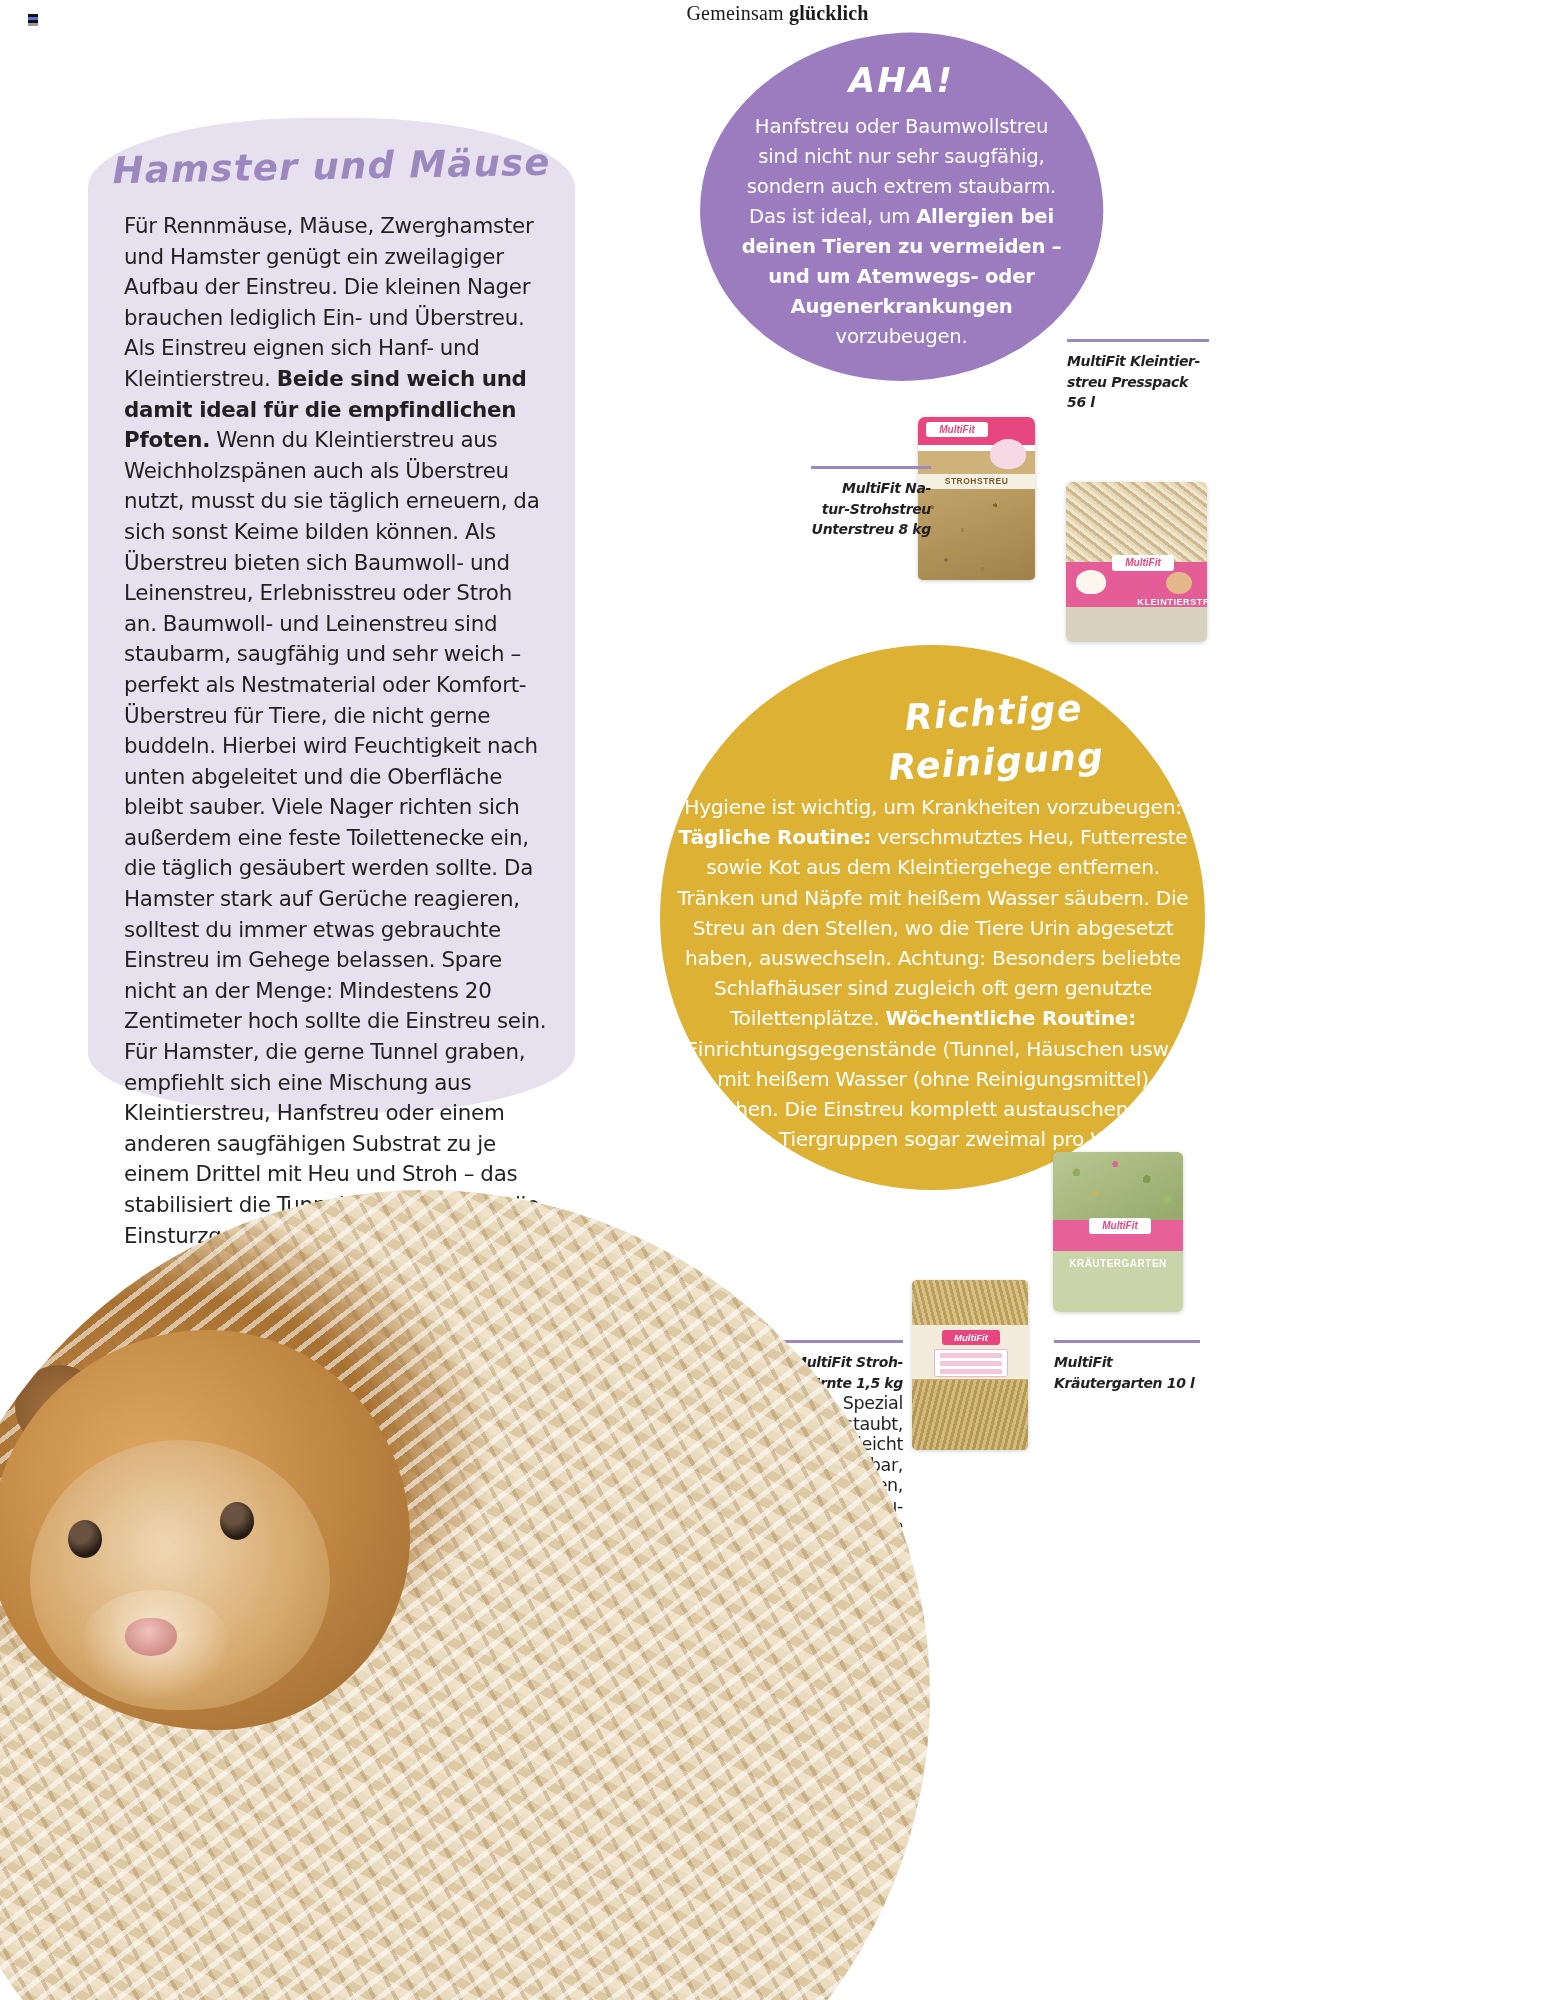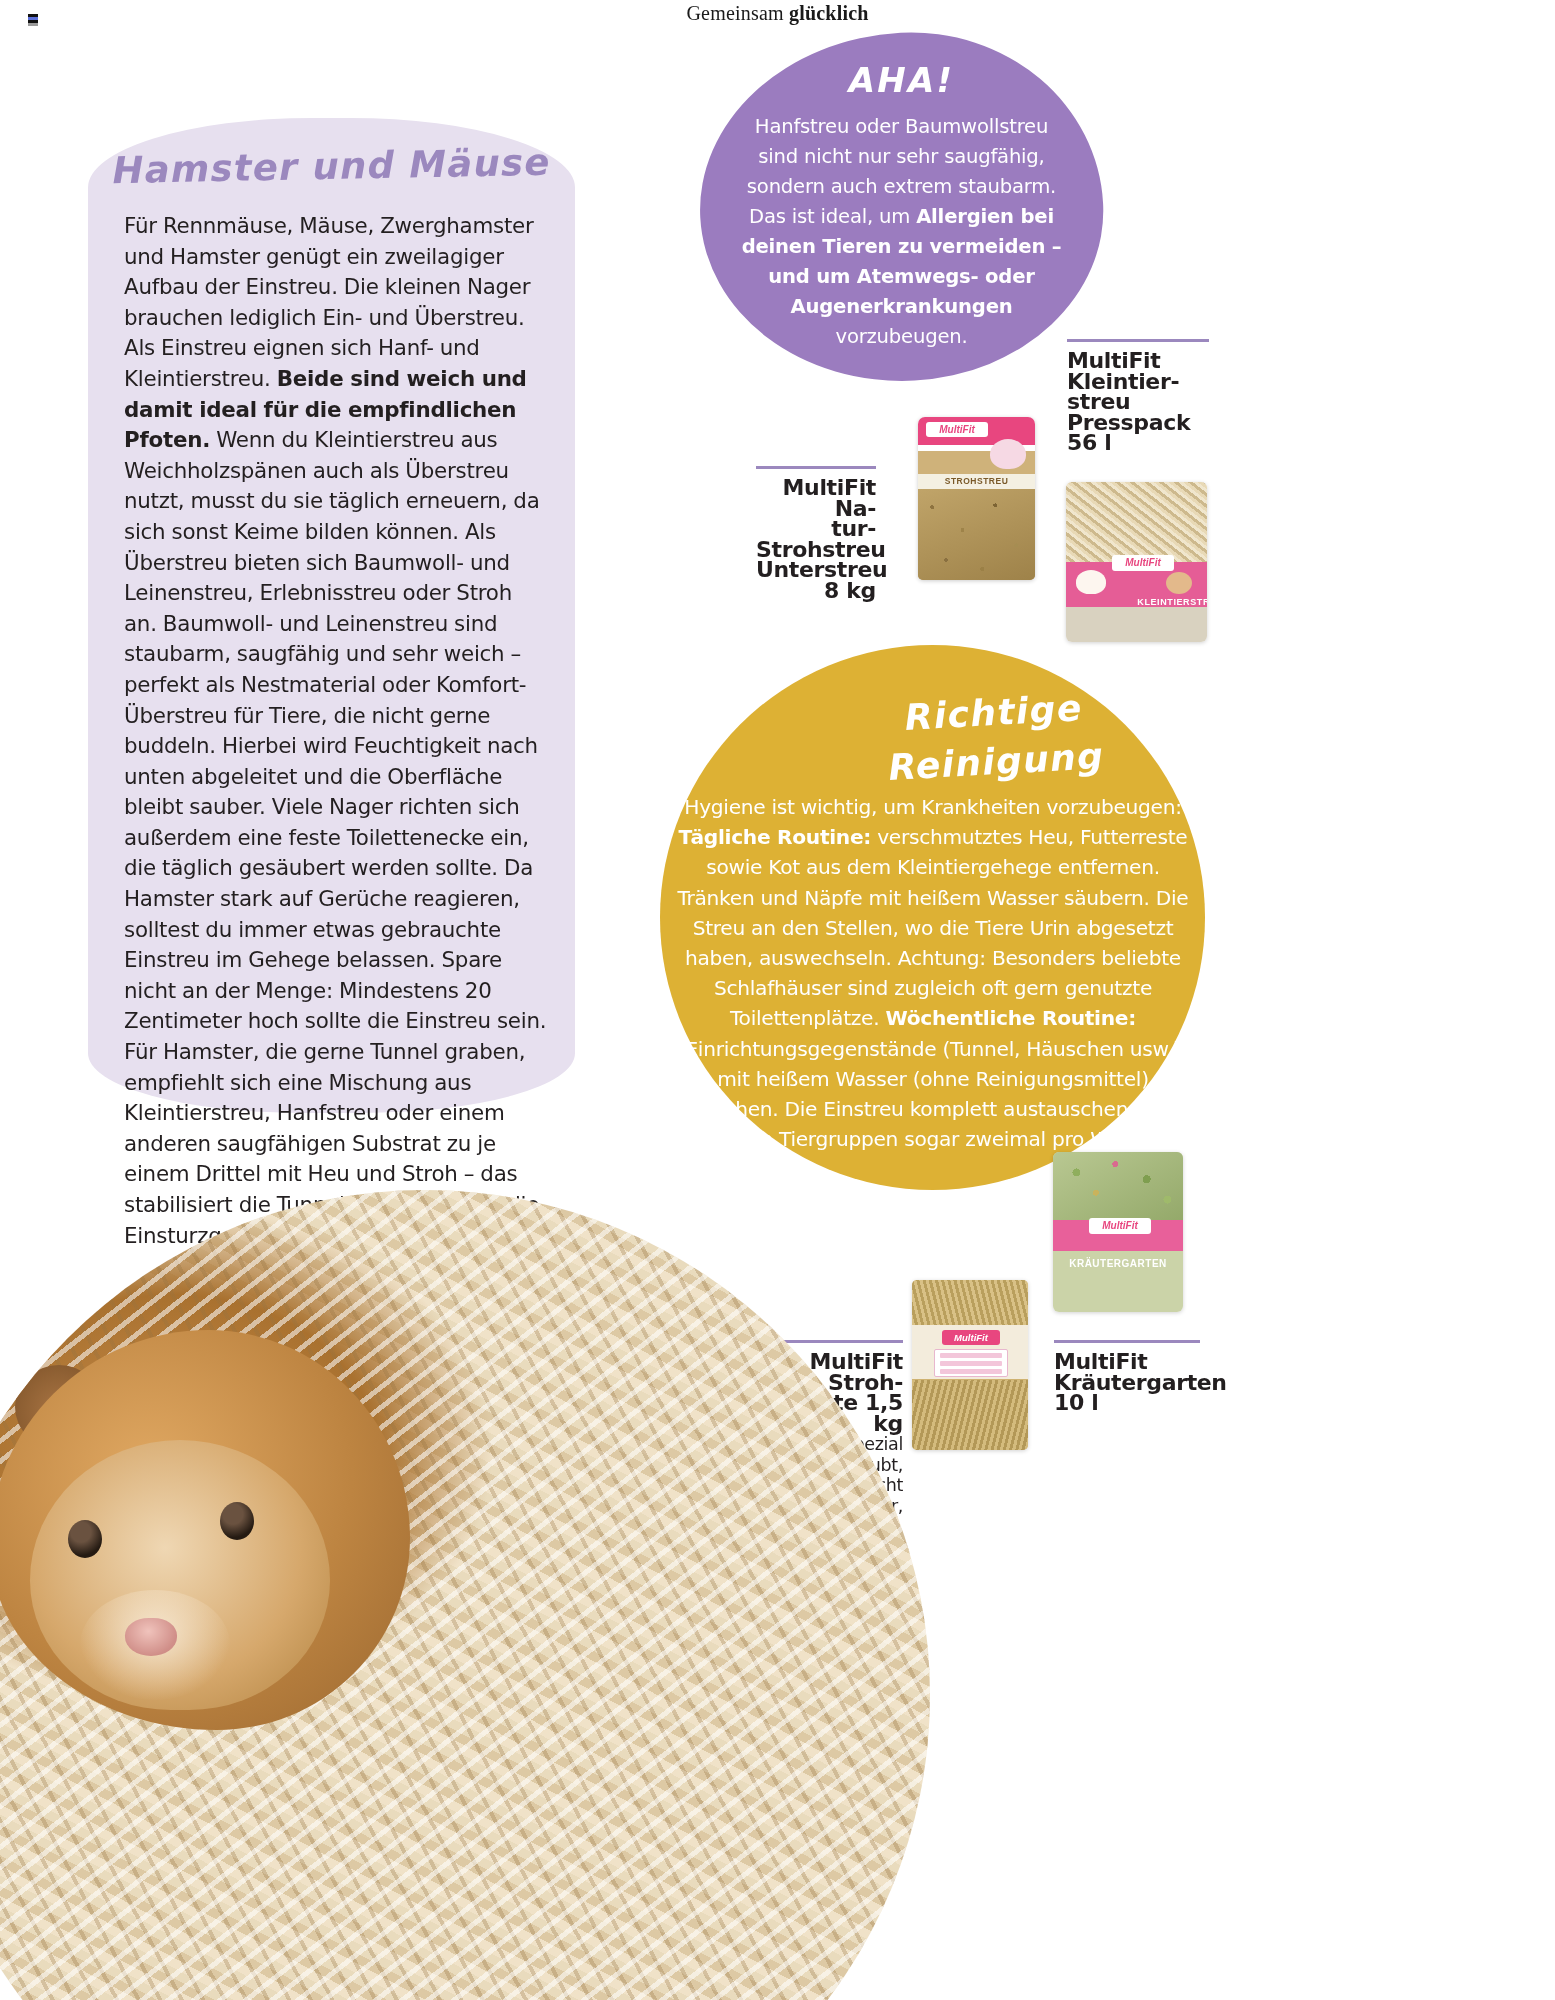--- a/index.html
+++ b/index.html
@@ -90,24 +90,24 @@
     position:absolute; left:668px; top:792px; width:530px;
     text-align:center; color:#ffffff;
     font-family:"DejaVu Sans", sans-serif;
     font-size:20.2px; line-height:30.2px; letter-spacing:-0.3px;
   }
   .gold-text b { font-weight:700;text-align:right; }
 
   
   .cap { position:absolute; font-family:"DejaVu Sans", sans-serif; color:#231f20; }
   .cap .rule { height:3px; background:#9b88be; margin-bottom:9px; }
-  .cap .ttl  { font-weight:700; font-size:22px; line-height:20.5px; letter-spacing:-0.35px; }
+  .cap .ttl  { font-weight:700; font-size:14px; line-height:20.5px; letter-spacing:-0.35px;font-style:italic; }
   .cap .dsc  { font-weight:400; font-size:17.5px; line-height:20.5px; letter-spacing:-0.35px; }
 
-  .cap-strohstreu { left:756px; top:466px; width:120px; text-align:right; }
+  .cap-strohstreu { left:811px; top:466px; width:120px; text-align:right; }
   .cap-presspack  { left:1067px; top:339px; width:142px; text-align:left; }
   .cap-strohernte { left:780px; top:1340px; width:123px; text-align:right; }
   .cap-kraeuter   { left:1054px; top:1340px; width:146px; text-align:left; }
 
   
   .pack { position:absolute; overflow:hidden; }
 
   
   .pk-stroh {
     left:918px; top:417px; width:117px; height:163px;

